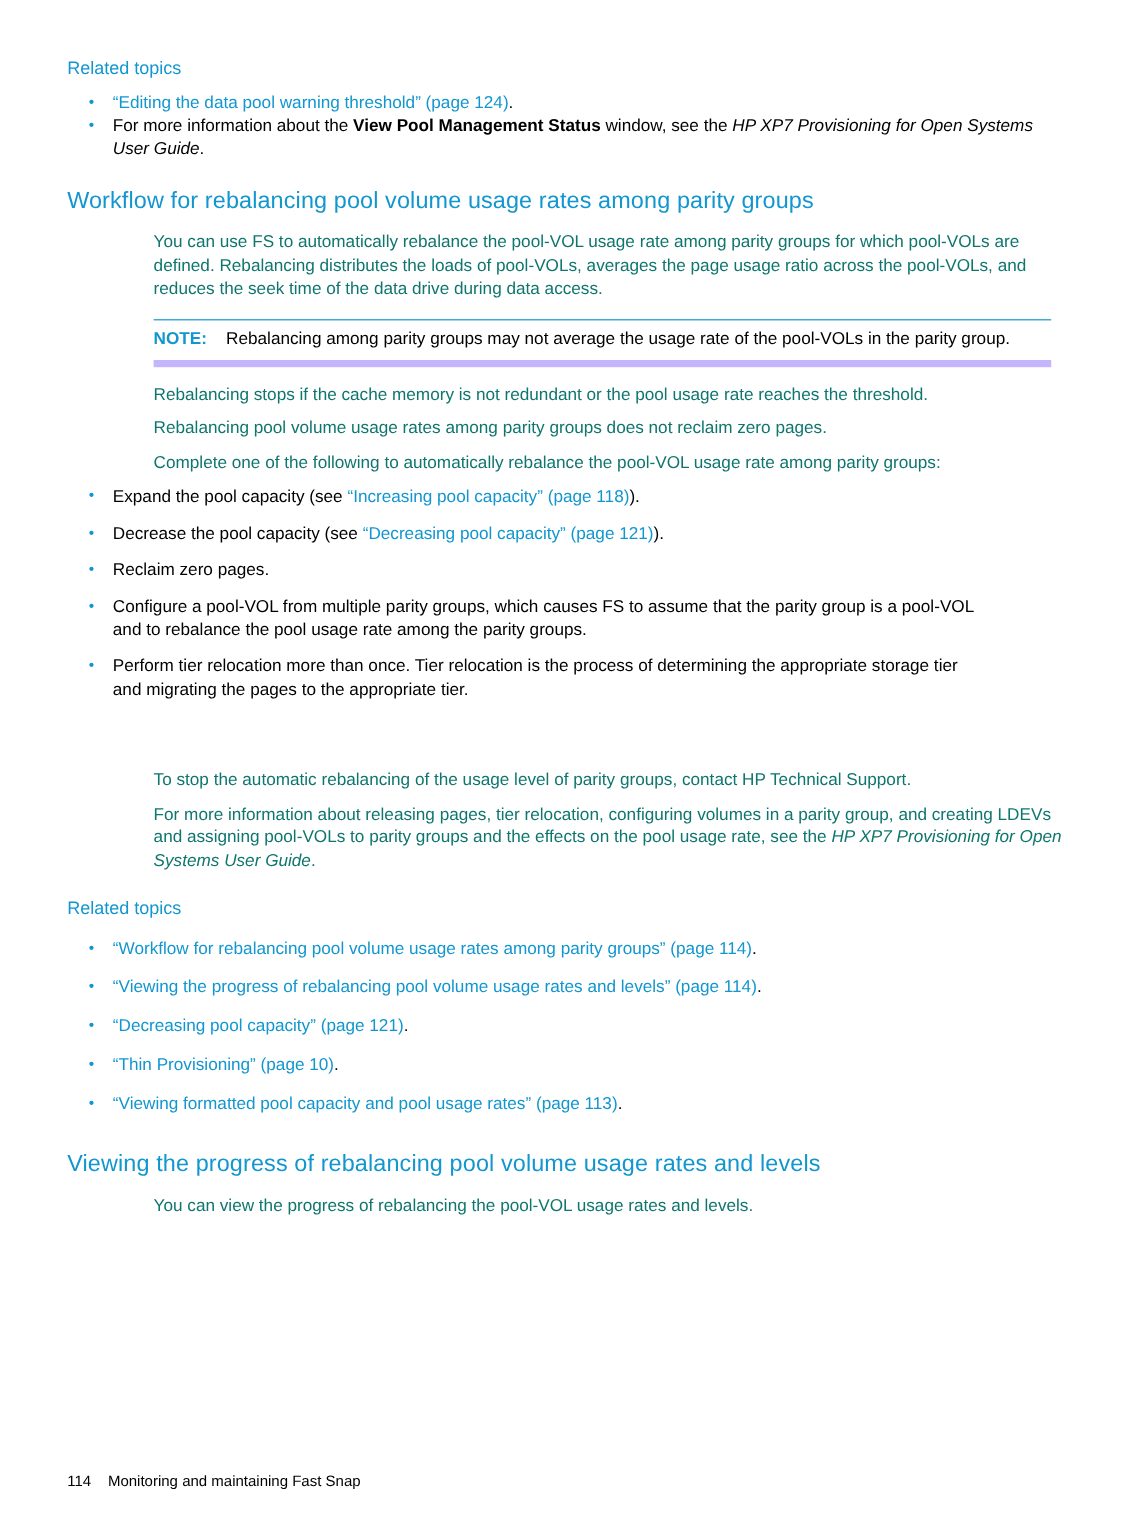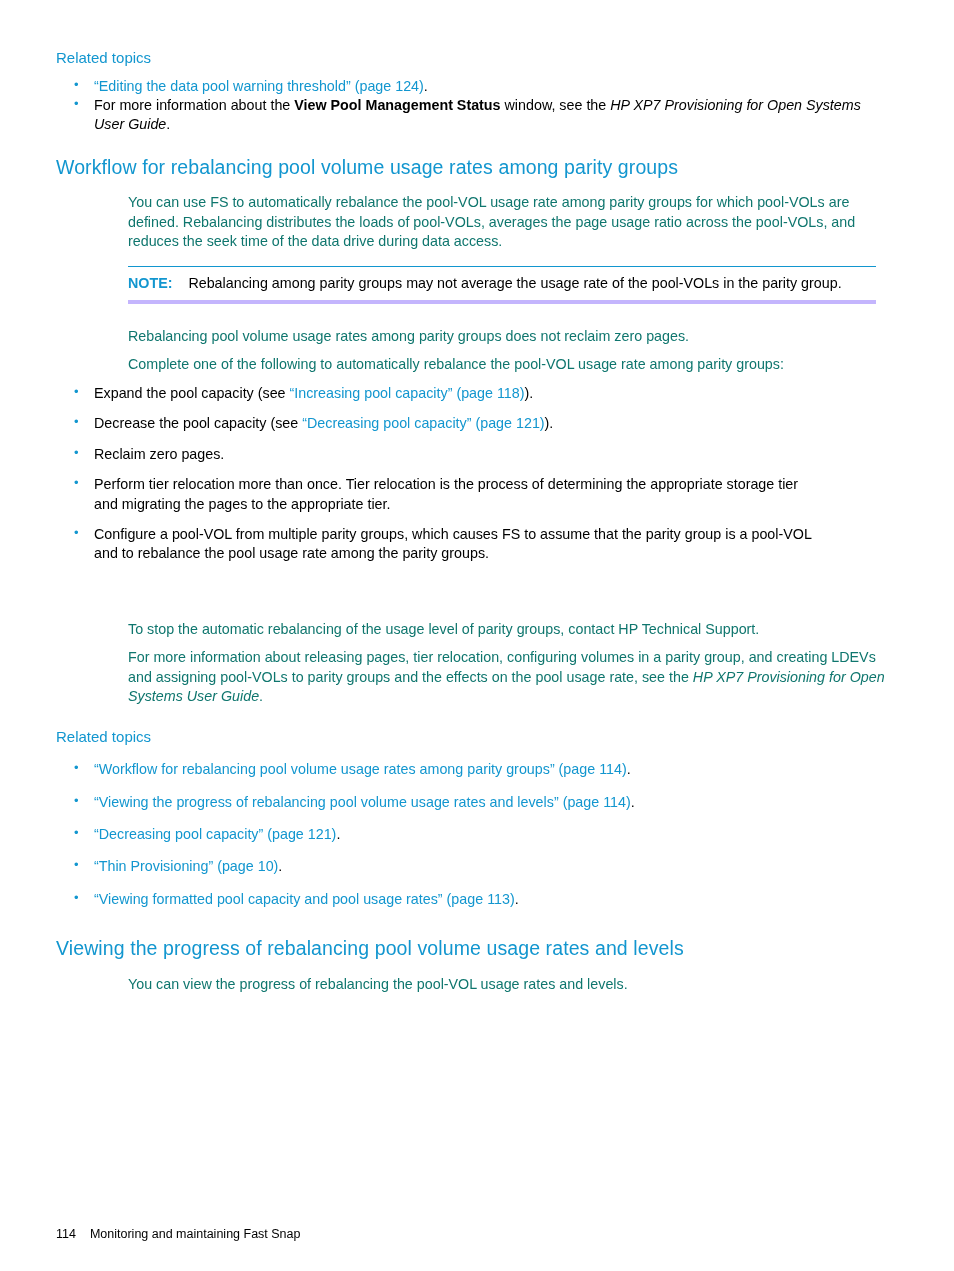--- a/index.html
+++ b/index.html
@@ -84,21 +84,21 @@
     color: #1296cf;
   }
   .bold {
     font-weight: bold;
   }
   .ital {
     font-style: italic;
   }
   .note-box {
     border-top: 1px solid #1296cf;
-    border-bottom: 4px solid #c4b5fd;
+    border-bottom: 6px solid #c4b5fd;
     padding: 7px 0 7px 0;
     margin-left: 72px;
     width: 748px;
     box-sizing: border-box;
   }
   .note-label {
     color: #1296cf;
     font-weight: bold;
     font-size: 14.3px;
   }
@@ -147,42 +147,43 @@
     <div class="body-text indent" style="width:748px;">You can use FS to automatically rebalance the pool-VOL usage rate among parity groups for which pool-VOLs are defined. Rebalancing distributes the loads of pool-VOLs, averages the page usage ratio across the pool-VOLs, and reduces the seek time of the data drive during data access.</div>
 
     <div class="gap-m"></div>
 
     <div class="note-box">
       <span class="note-label">NOTE:</span><span class="note-text">&nbsp;&nbsp;&nbsp;&nbsp;<span>Rebalancing among parity groups may not average the usage rate of the pool-VOLs in the parity group.</span></span>
     </div>
 
     <div class="gap-m"></div>
 
+    <div class="body-text indent" style="width:760px;">Rebalancing stops if the cache memory is not redundant or the pool usage rate reaches the threshold.</div>
     <div class="gap-s"></div>
     <div class="body-text indent" style="width:760px;">Rebalancing pool volume usage rates among parity groups does not reclaim zero pages.</div>
     <div class="gap-s"></div>
     <div class="body-text indent" style="width:748px;">Complete one of the following to automatically rebalance the pool-VOL usage rate among parity groups:</div>
 
     <div class="gap-s"></div>
 
     <ul class="bullets loose indent" style="width:760px;">
       <li>
         <span>Expand the pool capacity (see </span><span class="lnk">“Increasing pool capacity” (page 118)</span><span>).</span>
       </li>
       <li>
         <span>Decrease the pool capacity (see </span><span class="lnk">“Decreasing pool capacity” (page 121)</span><span>).</span>
       </li>
       <li>
         <span>Reclaim zero pages.</span>
       </li>
       <li>
+        <span>Configure a pool-VOL from multiple parity groups, which causes FS to assume that the parity group is a pool-VOL and to rebalance the pool usage rate among the parity groups.</span>
+      </li>
+      <li>
         <span>Perform tier relocation more than once. Tier relocation is the process of determining the appropriate storage tier and migrating the pages to the appropriate tier.</span>
-      </li>
-      <li>
-        <span>Configure a pool-VOL from multiple parity groups, which causes FS to assume that the parity group is a pool-VOL and to rebalance the pool usage rate among the parity groups.</span>
       </li>
     </ul>
 
     <div class="gap-s"></div>
 
     <div class="body-text indent" style="width:760px;margin-top:36px;">To stop the automatic rebalancing of the usage level of parity groups, contact HP Technical Support.</div>
     <div class="gap-s"></div>
     <div class="body-text indent" style="width:760px;">
       <span>For more information about releasing pages, tier relocation, configuring volumes in a parity group, and creating LDEVs and assigning pool-VOLs to parity groups and the effects on the pool usage rate, see the </span><span class="ital">HP XP7 Provisioning for Open Systems User Guide</span><span>.</span>
     </div>

